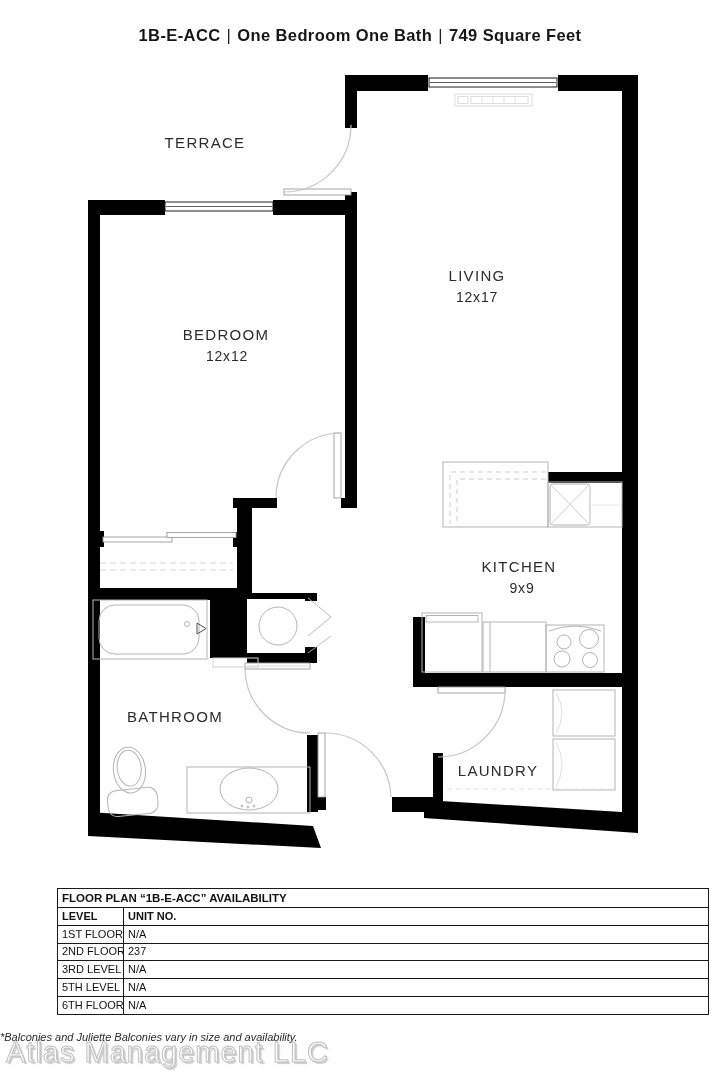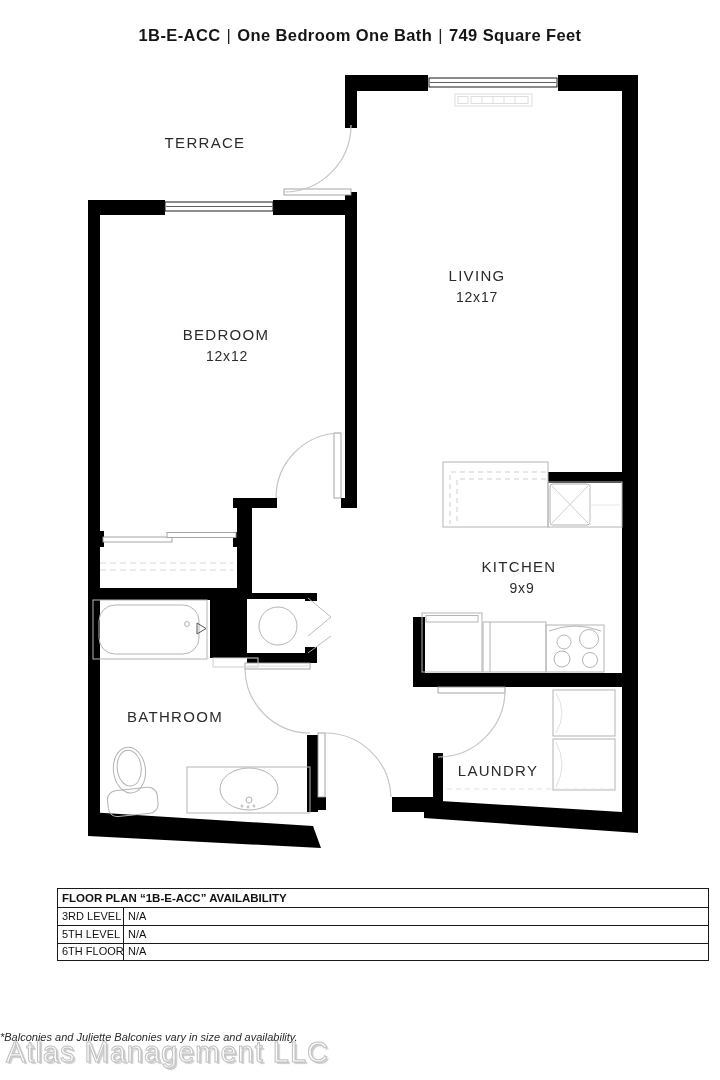--- a/index.html
+++ b/index.html
@@ -222,20 +222,32 @@
   <table class="avail-table">
     <colgroup>
         <col class="col-level">
         <col>
       </colgroup>
     <tbody>
         <tr class="title-row">
       <th colspan="2">FLOOR PLAN “1B-E-ACC” AVAILABILITY</th>
     </tr>
     <tr>
+      <th>LEVEL</th>
+      <th>UNIT NO.</th>
+    </tr>
+    <tr>
+      <td>1ST FLOOR</td>
+      <td>N/A</td>
+    </tr>
+    <tr>
+      <td>2ND FLOOR</td>
+      <td>237</td>
+    </tr>
+    <tr>
       <td>3RD LEVEL</td>
       <td>N/A</td>
     </tr>
     <tr>
       <td>5TH LEVEL</td>
       <td>N/A</td>
     </tr>
     <tr>
       <td>6TH FLOOR</td>
       <td>N/A</td>

